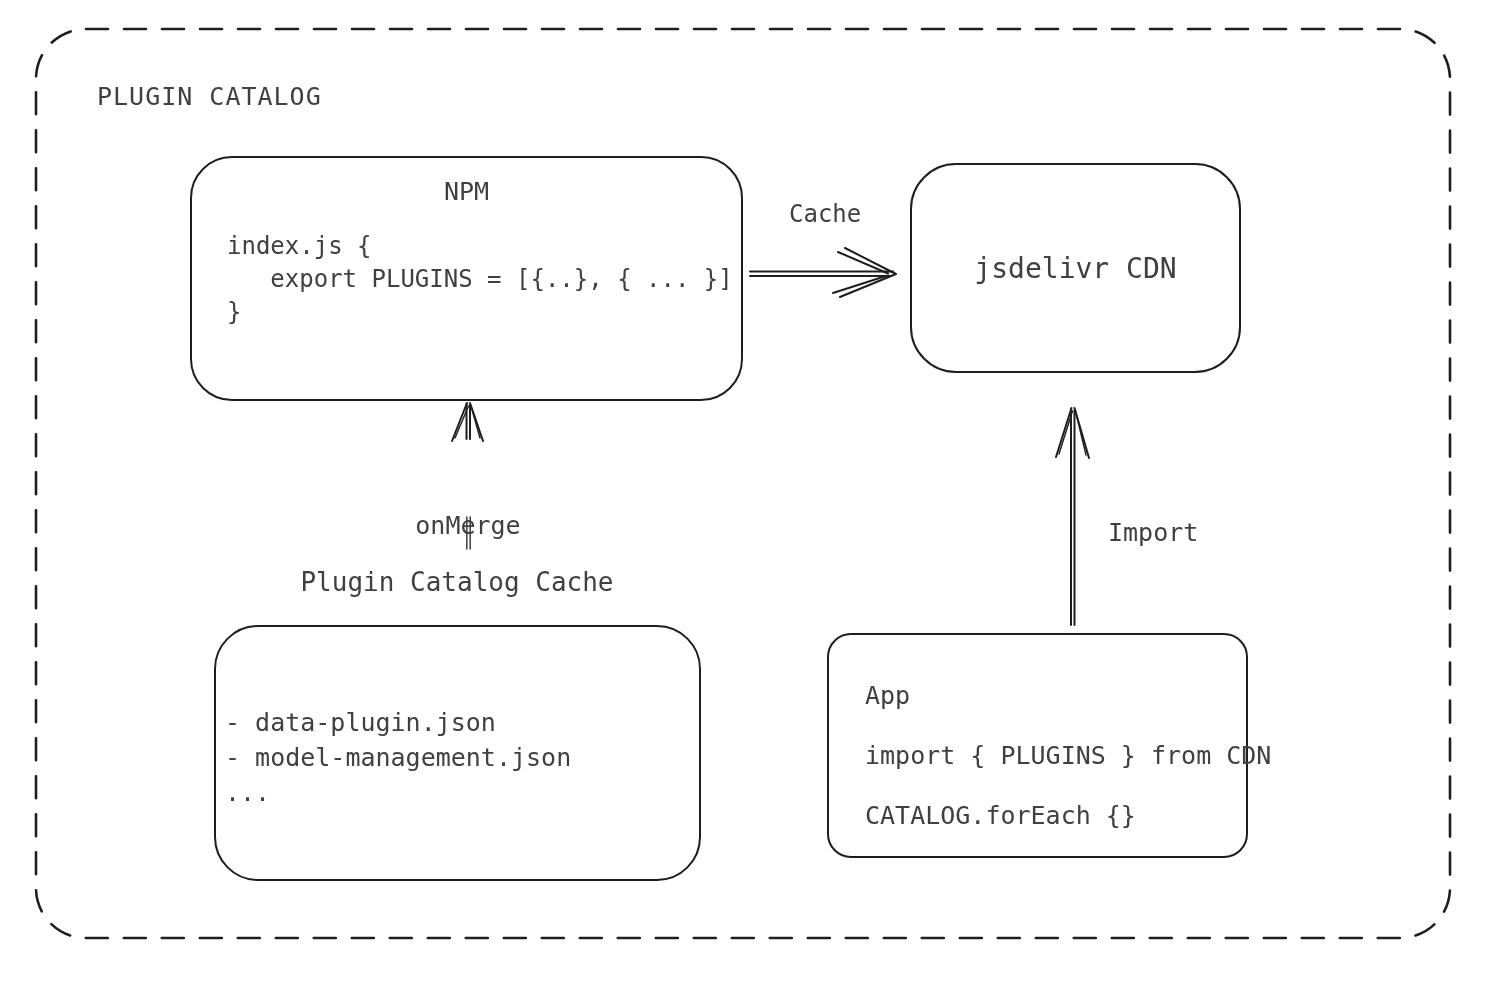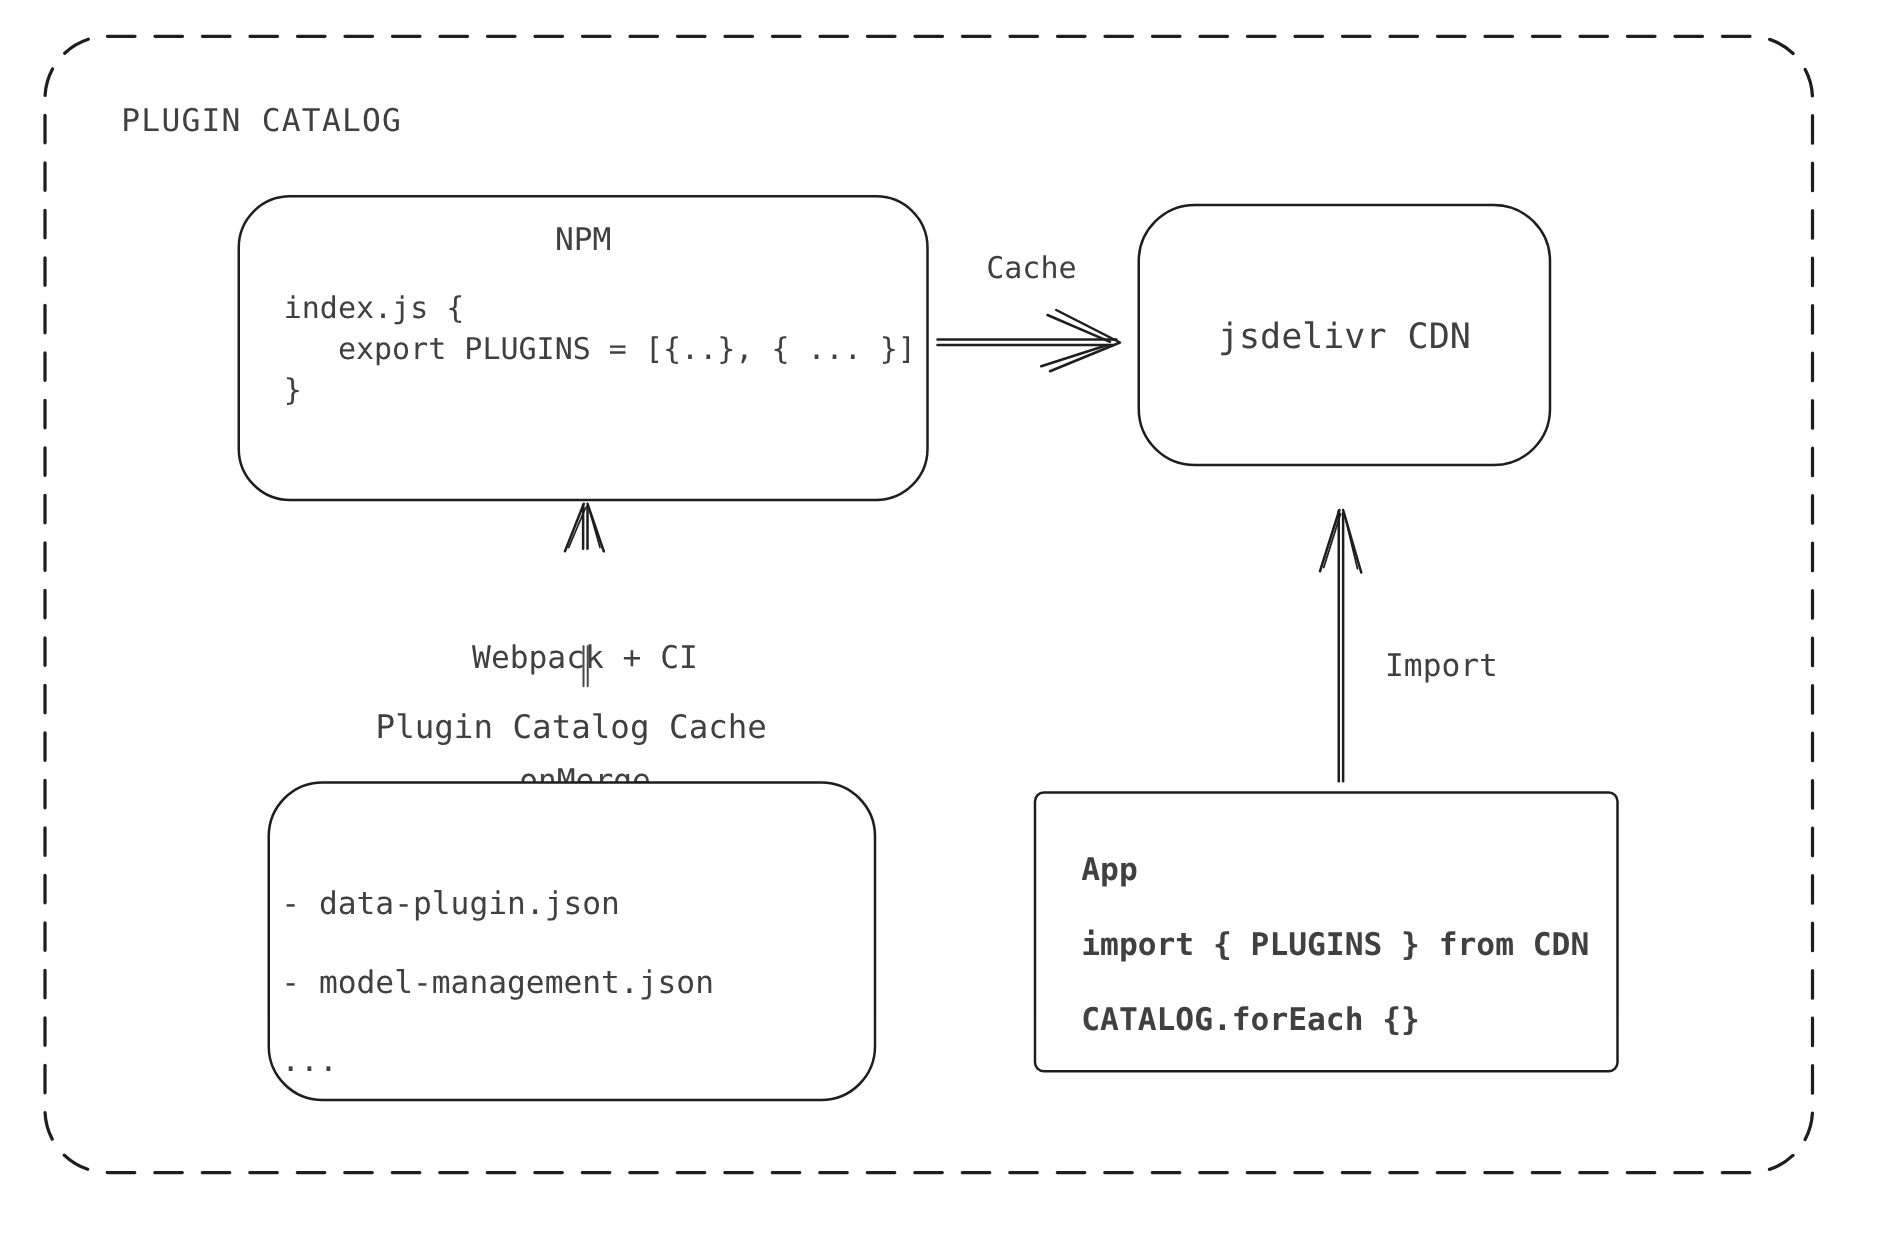--- a/index.html
+++ b/index.html
@@ -109,29 +109,27 @@
     border-radius: 44px;
   }
   .box-repo .file-list {
     margin-top: 78px;
     padding-left: 9px;
     font-size: 25px;
     line-height: 35px;
   }
   .file-item {
     white-space: pre;
-    margin-top: 28px;
   }
   .box-app {
     left: 827px;
     top: 633px;
-    width: 468px;
+    width: 421px;
     height: 225px;
-    border-radius: 8px;
-    font-weight: bold;
+    border-radius: 24px;
   }
   .box-app .box-title {
     margin-top: 46px;
     margin-left: 36px;
     font-size: 25px;
   }
   .box-app .code {
     margin-left: 36px;
     font-size: 25px;
   }
@@ -188,21 +186,20 @@
     </div>
   </div>
 
   <div class="edge-label label-cache">Cache</div>
 
   <div class="box box-cdn">
     <div class="node-label">jsdelivr CDN</div>
   </div>
 
   <div class="edge-label label-build">
-    <div>Webpack + CI</div>
     <div>onMerge</div>
   </div>
 
   <div class="edge-label label-repo">Plugin Catalog Cache</div>
   <div class="box box-repo">
     <div class="file-list">
       <div class="file-item">- data-plugin.json</div>
       <div class="file-item">- model-management.json</div>
       <div class="file-item">...</div>
     </div>

